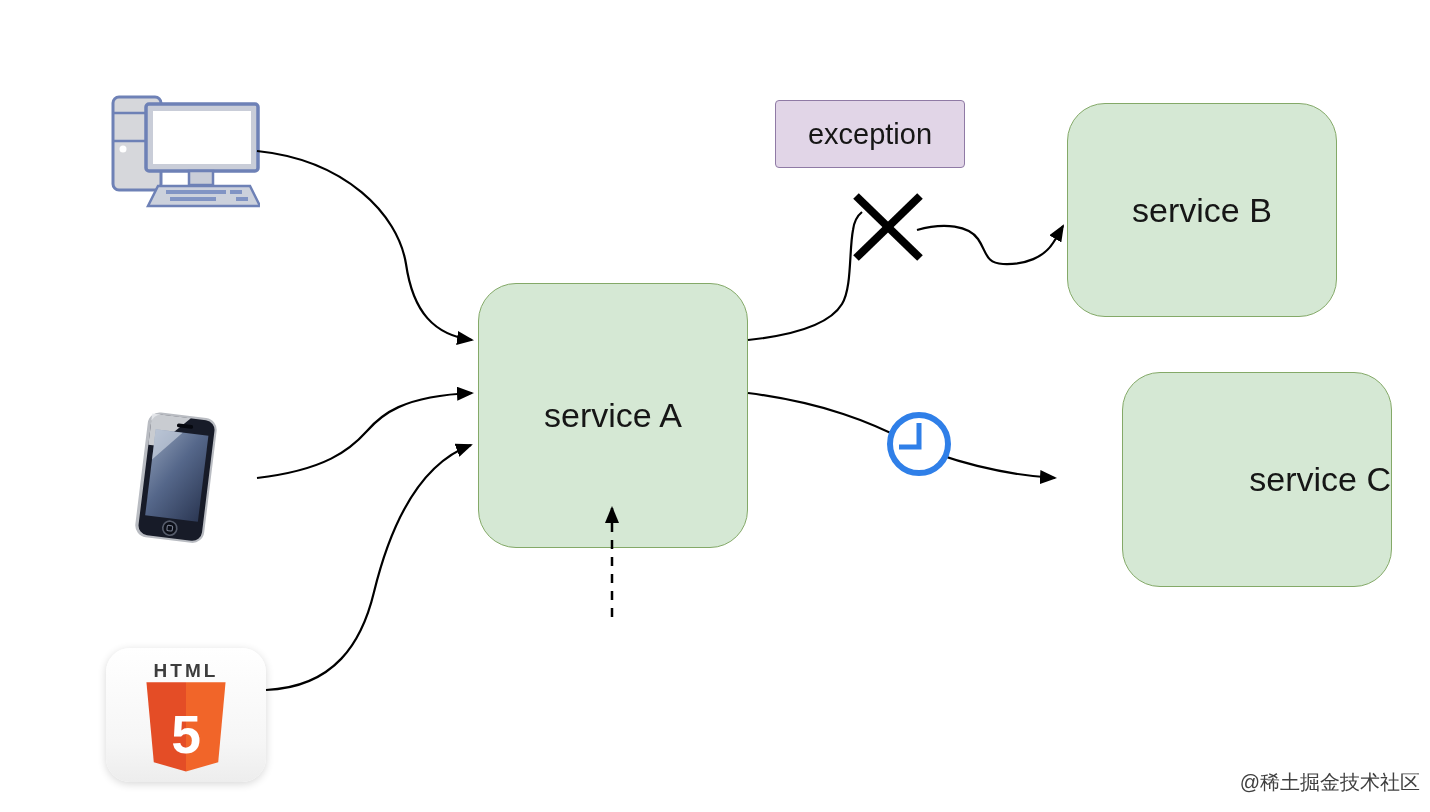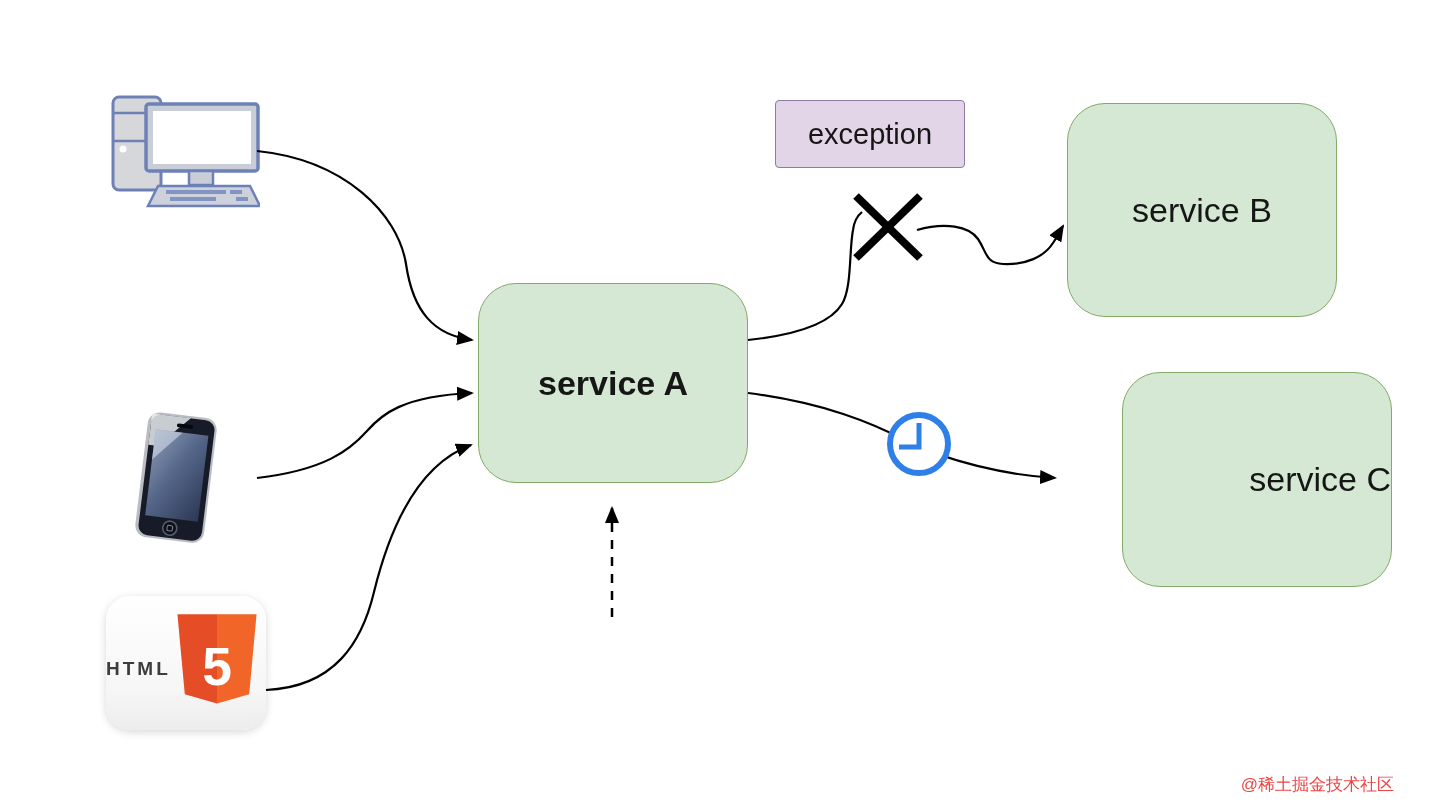--- a/index.html
+++ b/index.html
@@ -26,21 +26,21 @@
     background:#d5e8d4;
     border:1.6px solid #84a968;
     border-radius:38px;
   }
   .purple{
     background:#e1d5e7;
     border:1.6px solid #8f7aa5;
     border-radius:4px;
     font-size:29px;
   }
-  .service-a{left:478px;top:283px;width:270px;height:200px;font-weight:bold;}
+  .service-a{left:478px;top:283px;width:270px;height:265px;}
   .service-b{left:1067px;top:103px;width:270px;height:214px;}
   .service-c{left:1122px;top:372px;width:270px;height:215px;justify-content:flex-end;}
   .exception{left:775px;top:100px;width:190px;height:68px;}
   .timeout{left:829px;top:474px;width:165px;height:70px;}
   .ratelimiter{
     left:492px;top:618px;width:241px;height:102px;
     background:#f8cecc;
     border:1.6px solid #b85450;
     border-radius:3px 51px 51px 3px;
     font-size:29px;
@@ -49,34 +49,34 @@
   
   .connectors{
     position:absolute;left:0;top:0;width:1430px;height:812px;
     z-index:5;pointer-events:none;
   }
   
   .icon-wrap{position:absolute;z-index:2;}
   .desktop-wrap{left:110px;top:88px;width:150px;height:122px;}
   .phone-wrap{left:134px;top:414px;width:88px;height:130px;transform:rotate(7deg);}
   .html5-card{
-    left:106px;top:596px;width:160px;height:134px;
+    left:106px;top:648px;width:160px;height:134px;
     background:linear-gradient(180deg,#ffffff 0%,#f6f6f6 70%,#ededed 100%);
     border-radius:24px;
     box-shadow:0 2px 8px rgba(0,0,0,0.16);
-    display:flex;flex-direction:row;align-items:center;text-align:right;
+    display:flex;flex-direction:column;align-items:center;text-align:right;
   }
   .html5-title{
     margin-top:12px;
     font-size:19px;font-weight:700;letter-spacing:3px;color:#3d3d3d;
   }
   
   .watermark{
-    position:absolute;right:36px;bottom:16px;
-    color:#ef4444;font-size:17px;z-index:6;
+    position:absolute;right:10px;bottom:16px;
+    color:#404040;font-size:20px;z-index:6;
   }
 </style>
 </head>
 <body>
 
 <div class="canvas">
 
   <div class="node green service-a">
     <span>service A</span>
   </div>

